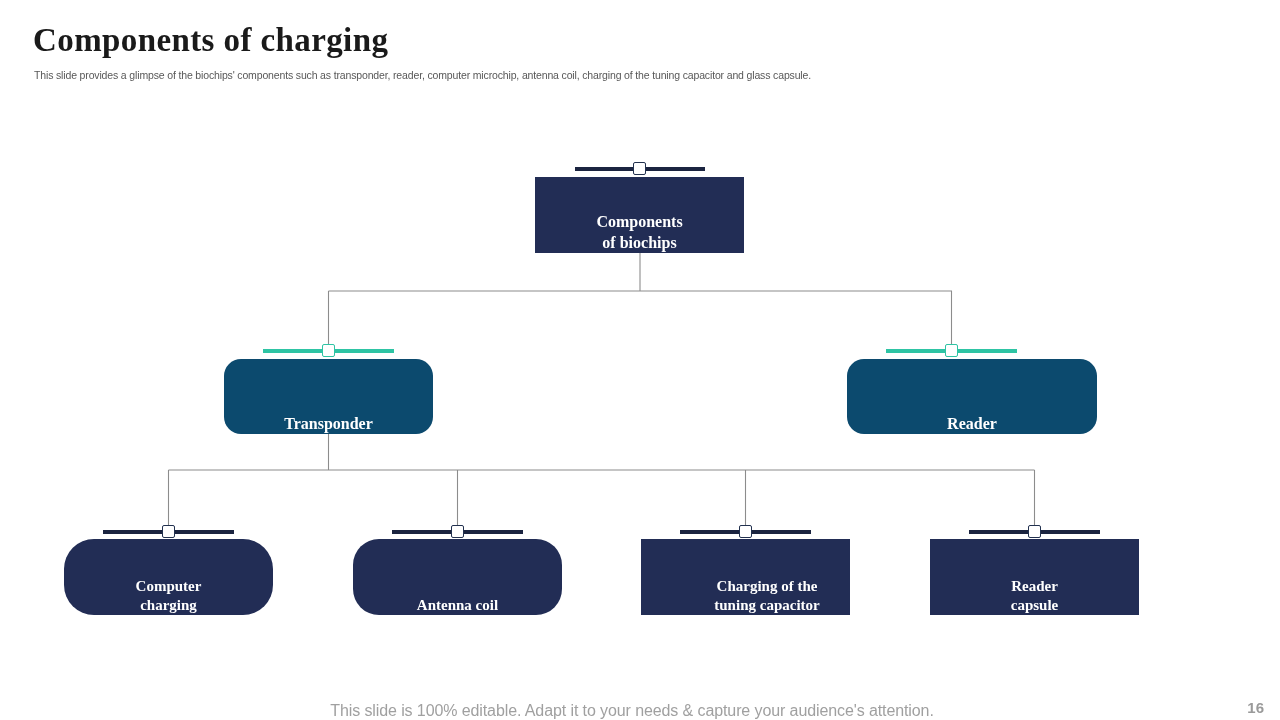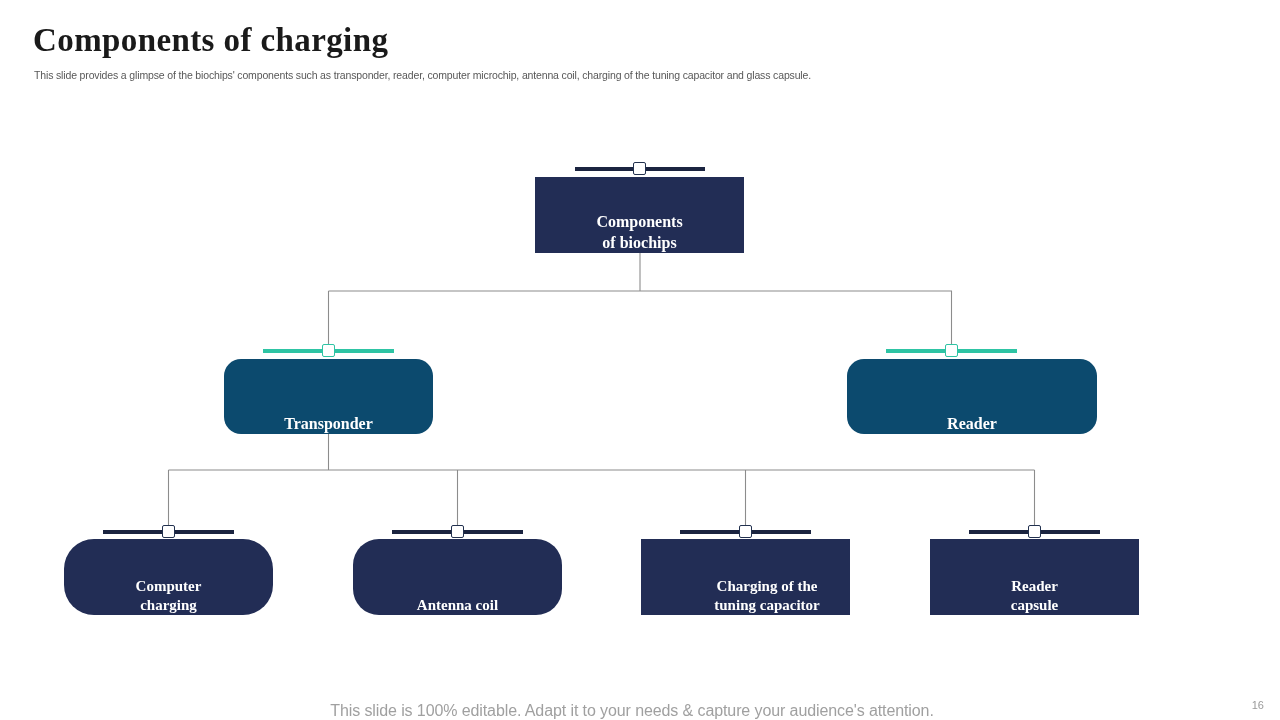--- a/index.html
+++ b/index.html
@@ -104,22 +104,23 @@
     font-size: 16px;
     color: #a0a0a0;
     letter-spacing: -0.1px;
   }
 
   .page-number {
     position: absolute;
     right: 16px;
     top: 699px;
     font-family: "Liberation Sans", sans-serif;
-    font-size: 11px;
+    font-size: 15px;
     color: #9a9a9a;
+    font-weight: bold;
   }
 </style>
 </head>
 <body>
 
 <div class="slide-title">Components of charging</div>
 
 <div class="slide-subtitle">This slide provides a glimpse of the biochips' components such as transponder, reader, computer microchip, antenna coil, charging of the tuning capacitor and glass capsule.</div>
 
 <div class="diagram">

